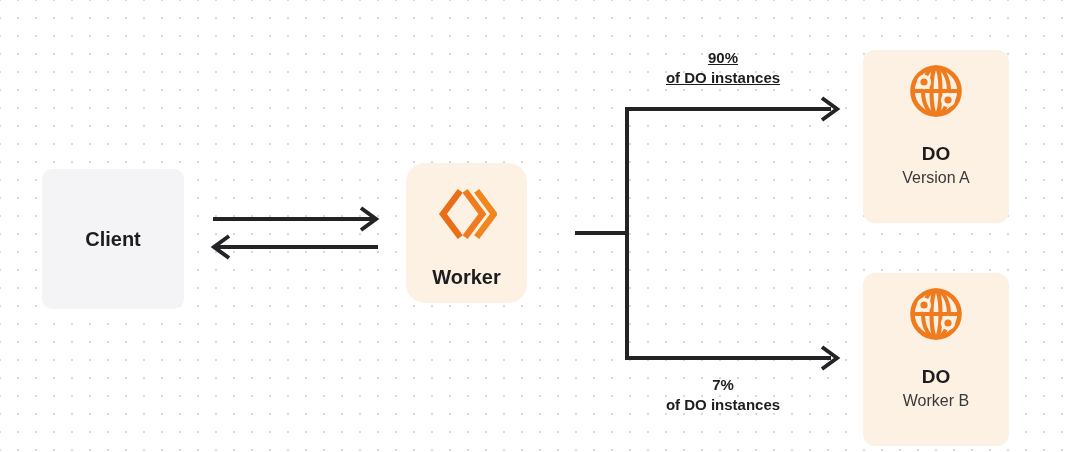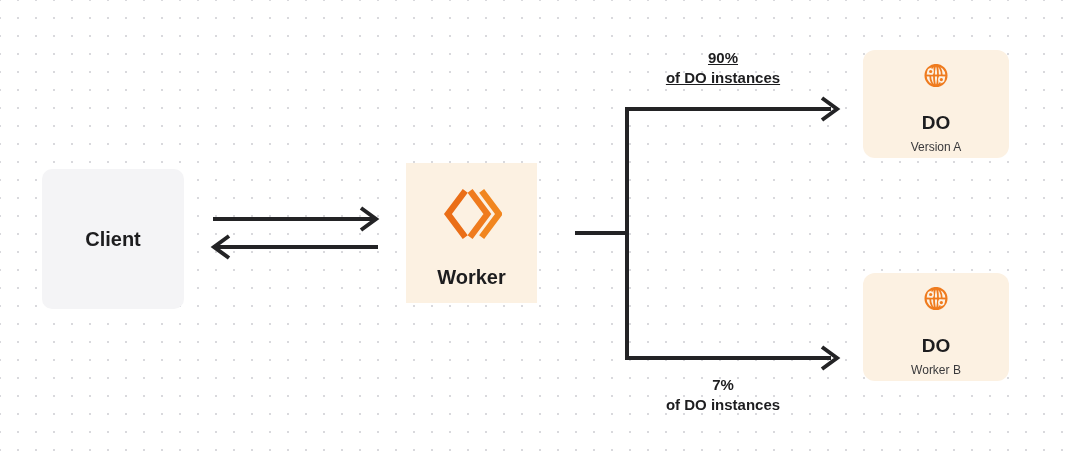--- a/index.html
+++ b/index.html
@@ -41,44 +41,44 @@
     left:42px;top:169px;width:142px;height:140px;
     background:var(--graybox);
     border-radius:10px;
     justify-content:center;
     align-items:center;
   }
   .client .node-label{
     font-size:20px;font-weight:700;color:var(--ink);
   }
   .worker{
-    left:406px;top:163px;width:131px;height:140px;
+    left:406px;top:163px;width:121px;height:140px;
     background:var(--cream);
-    border-radius:0;
+    border-radius:19px;
     padding-top:24px;
   }
   .worker .node-label{
     margin-top:24px;line-height:24px;
     font-size:20px;font-weight:700;color:var(--ink);
   }
   .do-box{
-    left:863px;width:146px;height:108px;
+    left:863px;width:146px;height:173px;
     background:var(--cream);
     border-radius:12px;
     padding-top:13px;
   }
   .do-a{top:50px;}
   .do-b{top:273px;}
   .do-title{
     margin-top:24px;line-height:22px;
     font-size:19px;font-weight:700;color:var(--ink);
   }
   .do-subtitle{
     margin-top:2px;line-height:22px;
-    font-size:12px;font-weight:400;color:var(--subink);
+    font-size:16px;font-weight:400;color:var(--subink);
   }
   .branch-label{
     position:absolute;left:623px;width:200px;
     text-align:center;
     font-size:15px;font-weight:600;color:var(--ink);
     line-height:20px;
   }
   .branch-label-top{top:48px;text-decoration:underline;}
   .branch-label-bottom{top:375px;}
   .icon-svg{display:block;}

